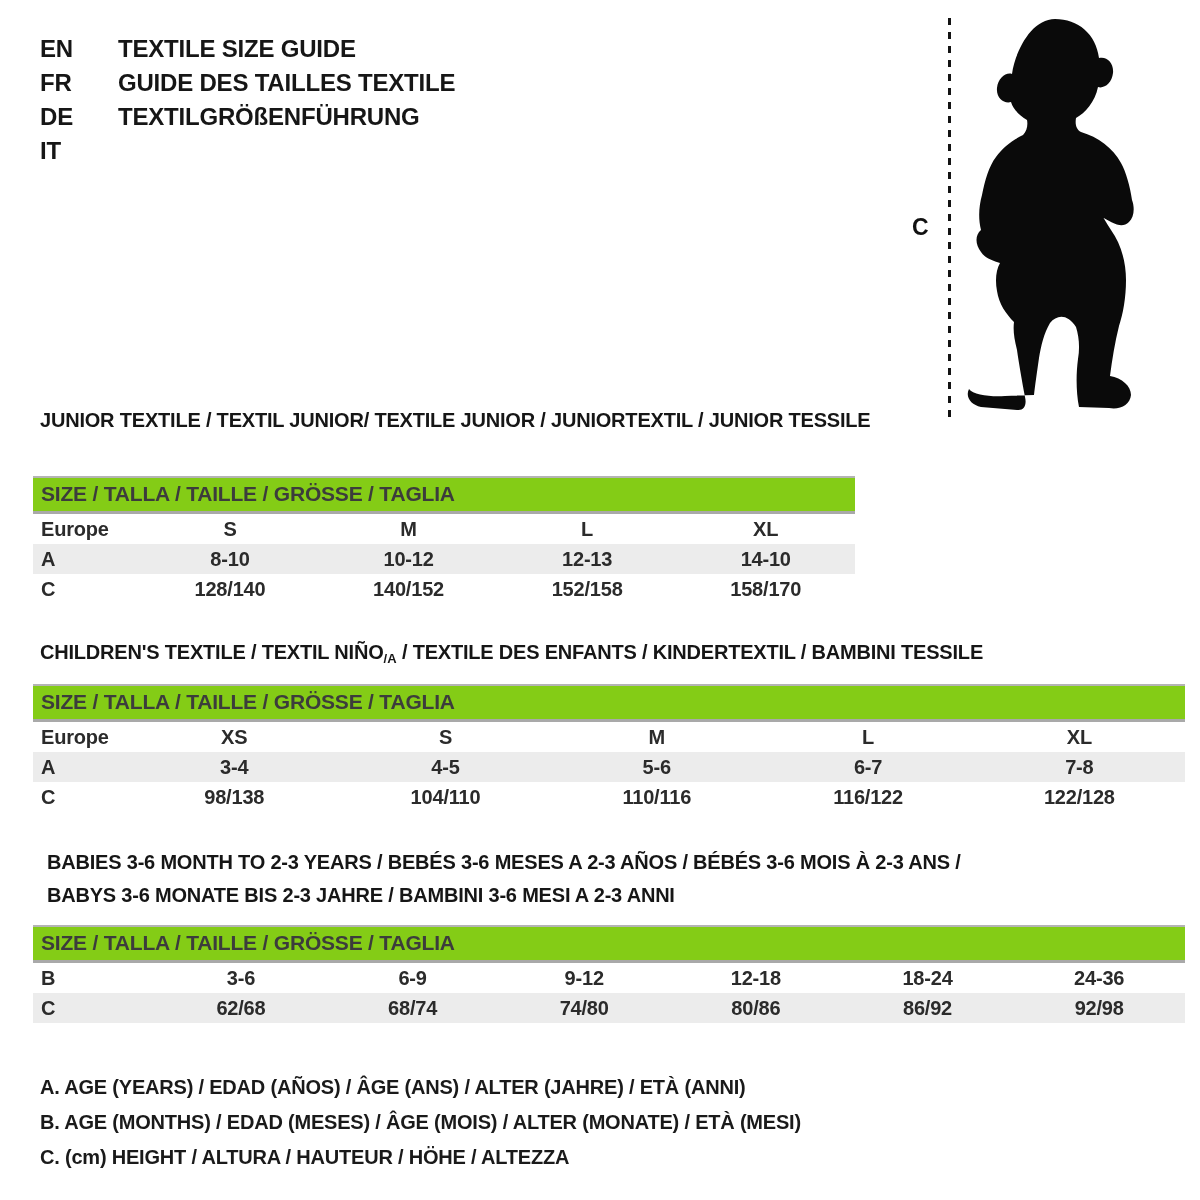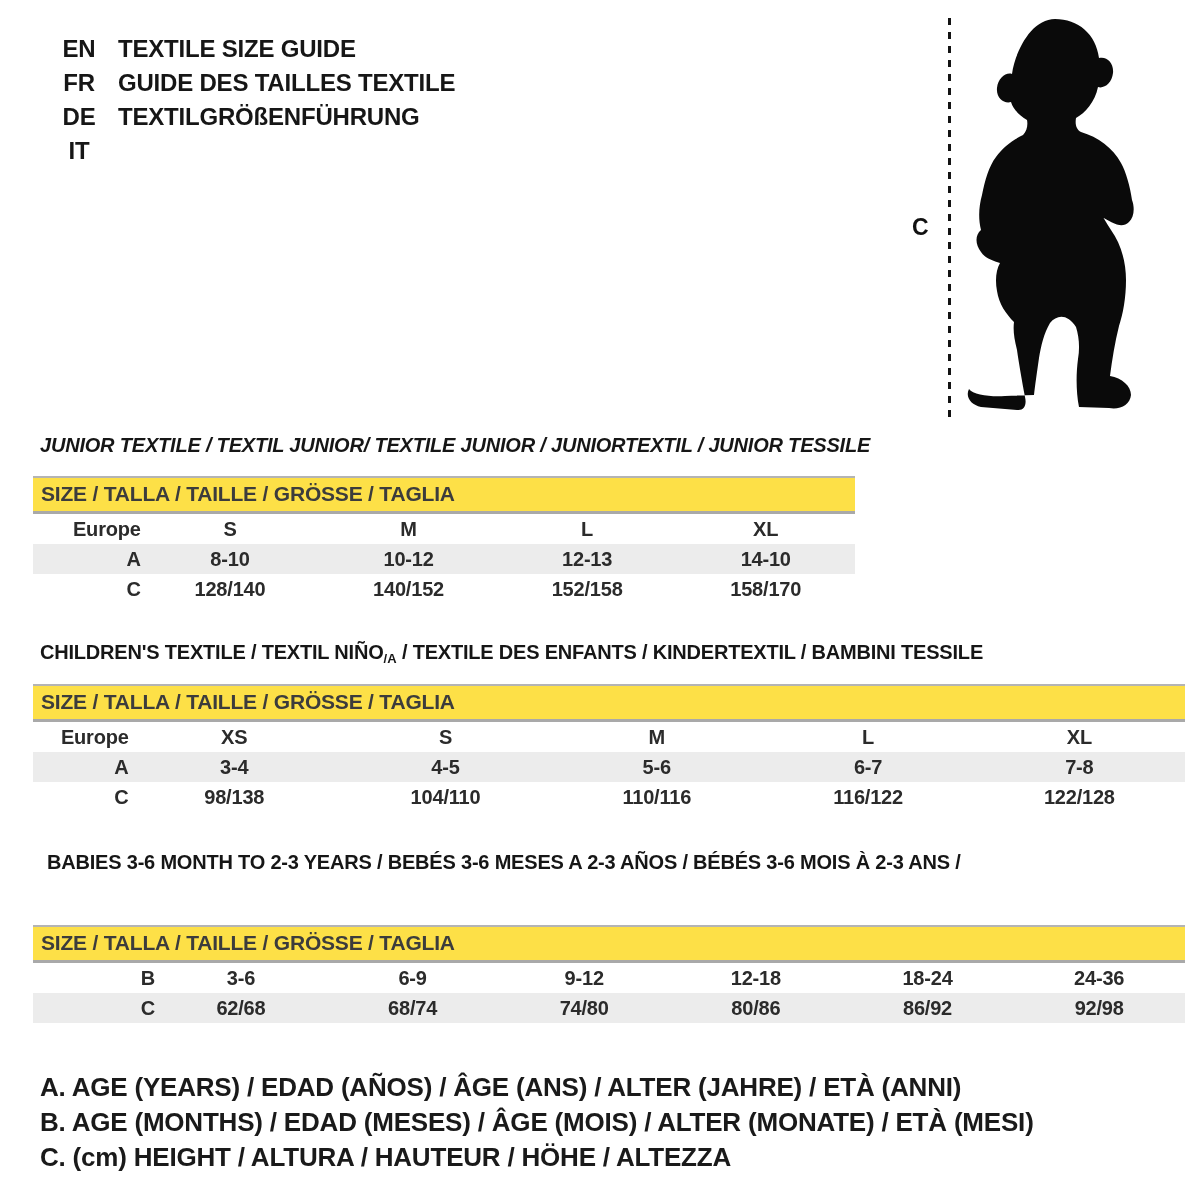--- a/index.html
+++ b/index.html
@@ -7,54 +7,54 @@
     position:relative;
     width:1200px;height:1200px;
     background:#ffffff;
     font-family:"Liberation Sans",sans-serif;
     color:#1d1d1d;
     overflow:hidden;
     letter-spacing:-0.2px;
   }
   
   .lang-block{position:absolute;left:40px;top:32px;}
-  .lang-row{display:flex;height:34px;align-items:center;text-align:center;}
+  .lang-row{display:flex;height:34px;align-items:center;}
   .lang-code{width:78px;font-size:24px;font-weight:700;color:#161616;}
   .lang-title{font-size:24px;font-weight:700;color:#161616;white-space:nowrap;}
   
   .dash-line{
     position:absolute;left:948px;top:18px;width:3px;height:400px;
     background:repeating-linear-gradient(to bottom,#131313 0 7px,transparent 7px 14px);
   }
   .c-label{position:absolute;left:912px;top:214px;font-size:23px;font-weight:700;color:#111;}
   .toddler{position:absolute;left:962px;top:14px;width:182px;height:404px;}
   
   .sec-heading{
     position:absolute;left:40px;font-size:20px;font-weight:700;color:#161616;
     white-space:nowrap;line-height:24px;
   }
   .sub-a{font-size:13px;vertical-align:-4px;letter-spacing:0;}
   
   .size-table{position:absolute;left:33px;}
   .size-bar{
-    background:#fde047;color:#3c3c3c;
+    background:#84cc16;color:#3c3c3c;
     border-top:2px solid #b4b4b4;border-bottom:3px solid #a9a9a9;
     font-size:21px;font-weight:700;
     padding:3px 8px 4px 8px;line-height:26px;
   }
   table.grid{width:100%;border-collapse:collapse;table-layout:fixed;}
   table.grid td{
     height:30px;font-size:20px;font-weight:700;color:#2b2b2b;
     text-align:center;vertical-align:middle;padding:0;white-space:nowrap;
   }
-  table.grid td.rowlabel{text-align:right;padding-left:8px;margin-left:8px;}
+  table.grid td.rowlabel{text-align:left;padding-left:8px;margin-left:8px;}
   tr.shaded td{background:#ececec;}
   
   .legend{position:absolute;left:40px;top:1070px;}
-  .legend-line{font-size:26px;font-weight:700;color:#1a1a1a;line-height:35px;white-space:nowrap;}
+  .legend-line{font-size:20px;font-weight:700;color:#1a1a1a;line-height:35px;white-space:nowrap;}
 </style>
 </head>
 <body>
 
 <div class="canvas">
 
   <div class="lang-block">
     <div class="lang-row">
       <span class="lang-code">EN</span>
       <span class="lang-title">TEXTILE SIZE GUIDE</span>
@@ -114,21 +114,21 @@
       C22 166 26 152 33 143
       C40 133 50 126 60 121
       C64 117 65 111 64 106
       C56 101 50 95 48 88
       C41 90 33 84 34 74
       C35 64 43 58 49 60
       C52 38 68 5 92 5
       Z"></path>
   </svg>
 
-  <div class="sec-heading" style="top:433px;font-style:italic;">JUNIOR TEXTILE / TEXTIL JUNIOR/ TEXTILE JUNIOR / JUNIORTEXTIL / JUNIOR TESSILE</div>
+  <div class="sec-heading" style="top:408px;">JUNIOR TEXTILE / TEXTIL JUNIOR/ TEXTILE JUNIOR / JUNIORTEXTIL / JUNIOR TESSILE</div>
 
   <div class="size-table" style="top:476px;width:822px;">
     <div class="size-bar">SIZE / TALLA / TAILLE / GRÖSSE / TAGLIA</div>
     <table class="grid">
       <colgroup>
           <col style="width:13.1%">
           <col>
           <col>
           <col>
           <col>
@@ -196,20 +196,21 @@
         <td>110/116</td>
         <td>116/122</td>
         <td>122/128</td>
       </tr>
     </tbody>
       </table>
   </div>
 
   <div class="sec-heading" style="top:846px;margin-left:7px;">
     <div style="line-height:33px;">BABIES 3-6 MONTH TO 2-3 YEARS / BEBÉS 3-6 MESES A 2-3 AÑOS / BÉBÉS 3-6 MOIS À 2-3 ANS /</div>
+    <div style="line-height:33px;">BABYS 3-6 MONATE BIS 2-3 JAHRE / BAMBINI 3-6 MESI A 2-3 ANNI</div>
   </div>
 
   <div class="size-table" style="top:925px;width:1152px;">
     <div class="size-bar">SIZE / TALLA / TAILLE / GRÖSSE / TAGLIA</div>
     <table class="grid">
       <colgroup>
           <col style="width:10.6%">
           <col>
           <col>
           <col>

